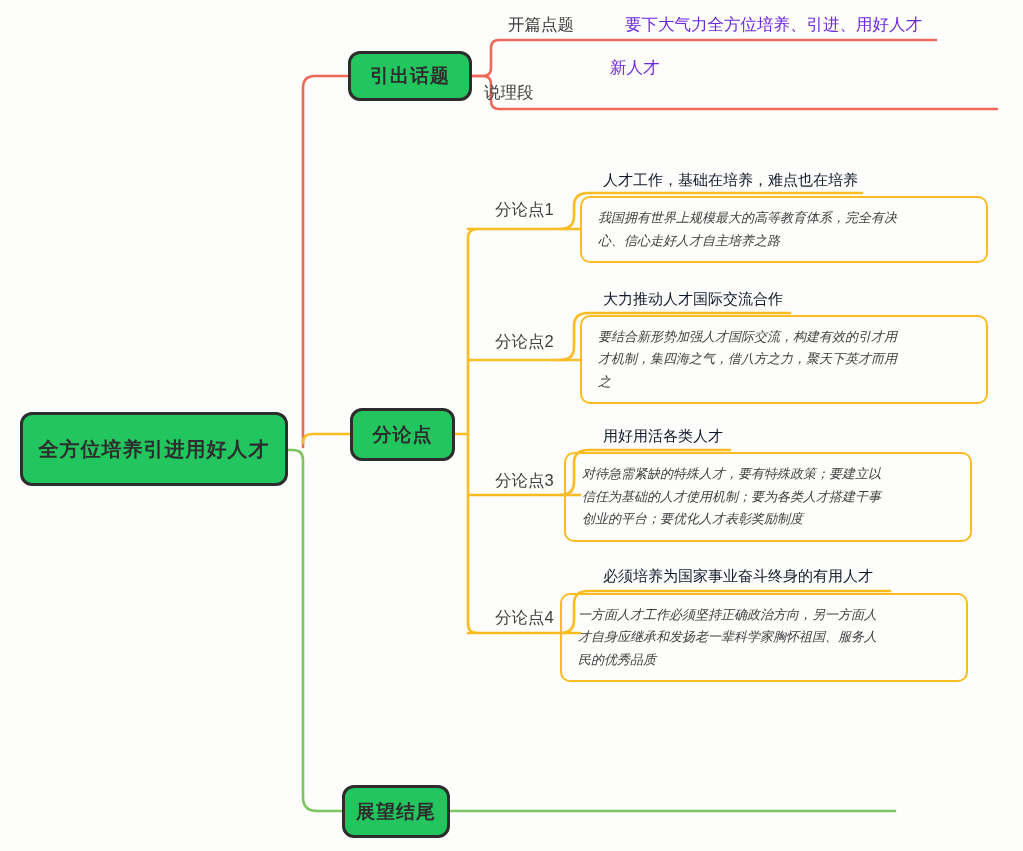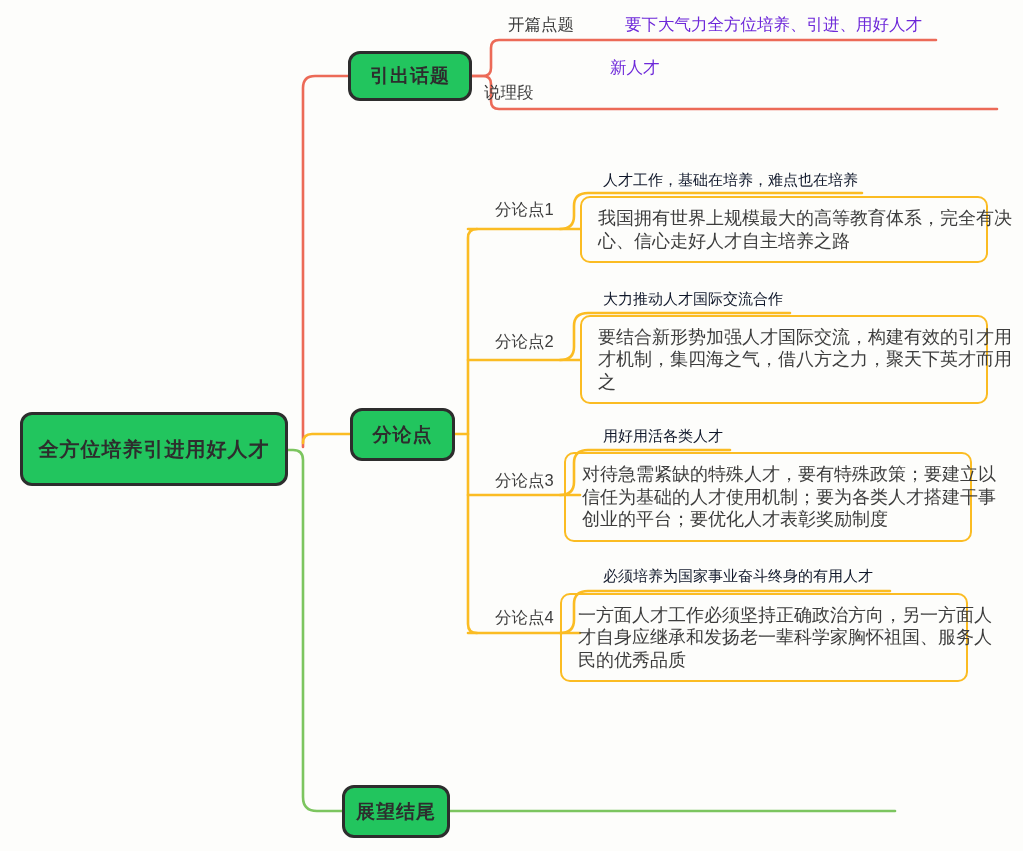--- a/index.html
+++ b/index.html
@@ -55,24 +55,25 @@
     line-height:19px;
   }
   .detail-box{
     position:absolute;
     box-sizing:border-box;
     width:408px;
     border:2.5px solid #fbbc23;
     border-radius:10px;
     display:flex;flex-direction:column;justify-content:center;
     padding:0 16px;
-    font-size:18px;
+    font-size:13px;
     color:#3d3d3d;
     line-height:22.5px;
     background:transparent;
+    font-style:italic;
   }
   .detail-box div{white-space:nowrap;}
   .box1{left:580px;top:196px;height:67px;}
   .box2{left:580px;top:315px;height:89px;}
   .box3{left:564px;top:452px;height:90px;}
   .box4{left:560px;top:593px;height:89px;}
   .closing-txt{
     position:absolute;left:513px;top:742px;
     font-size:16.5px;color:#3d3d3d;line-height:22.5px;
   }

